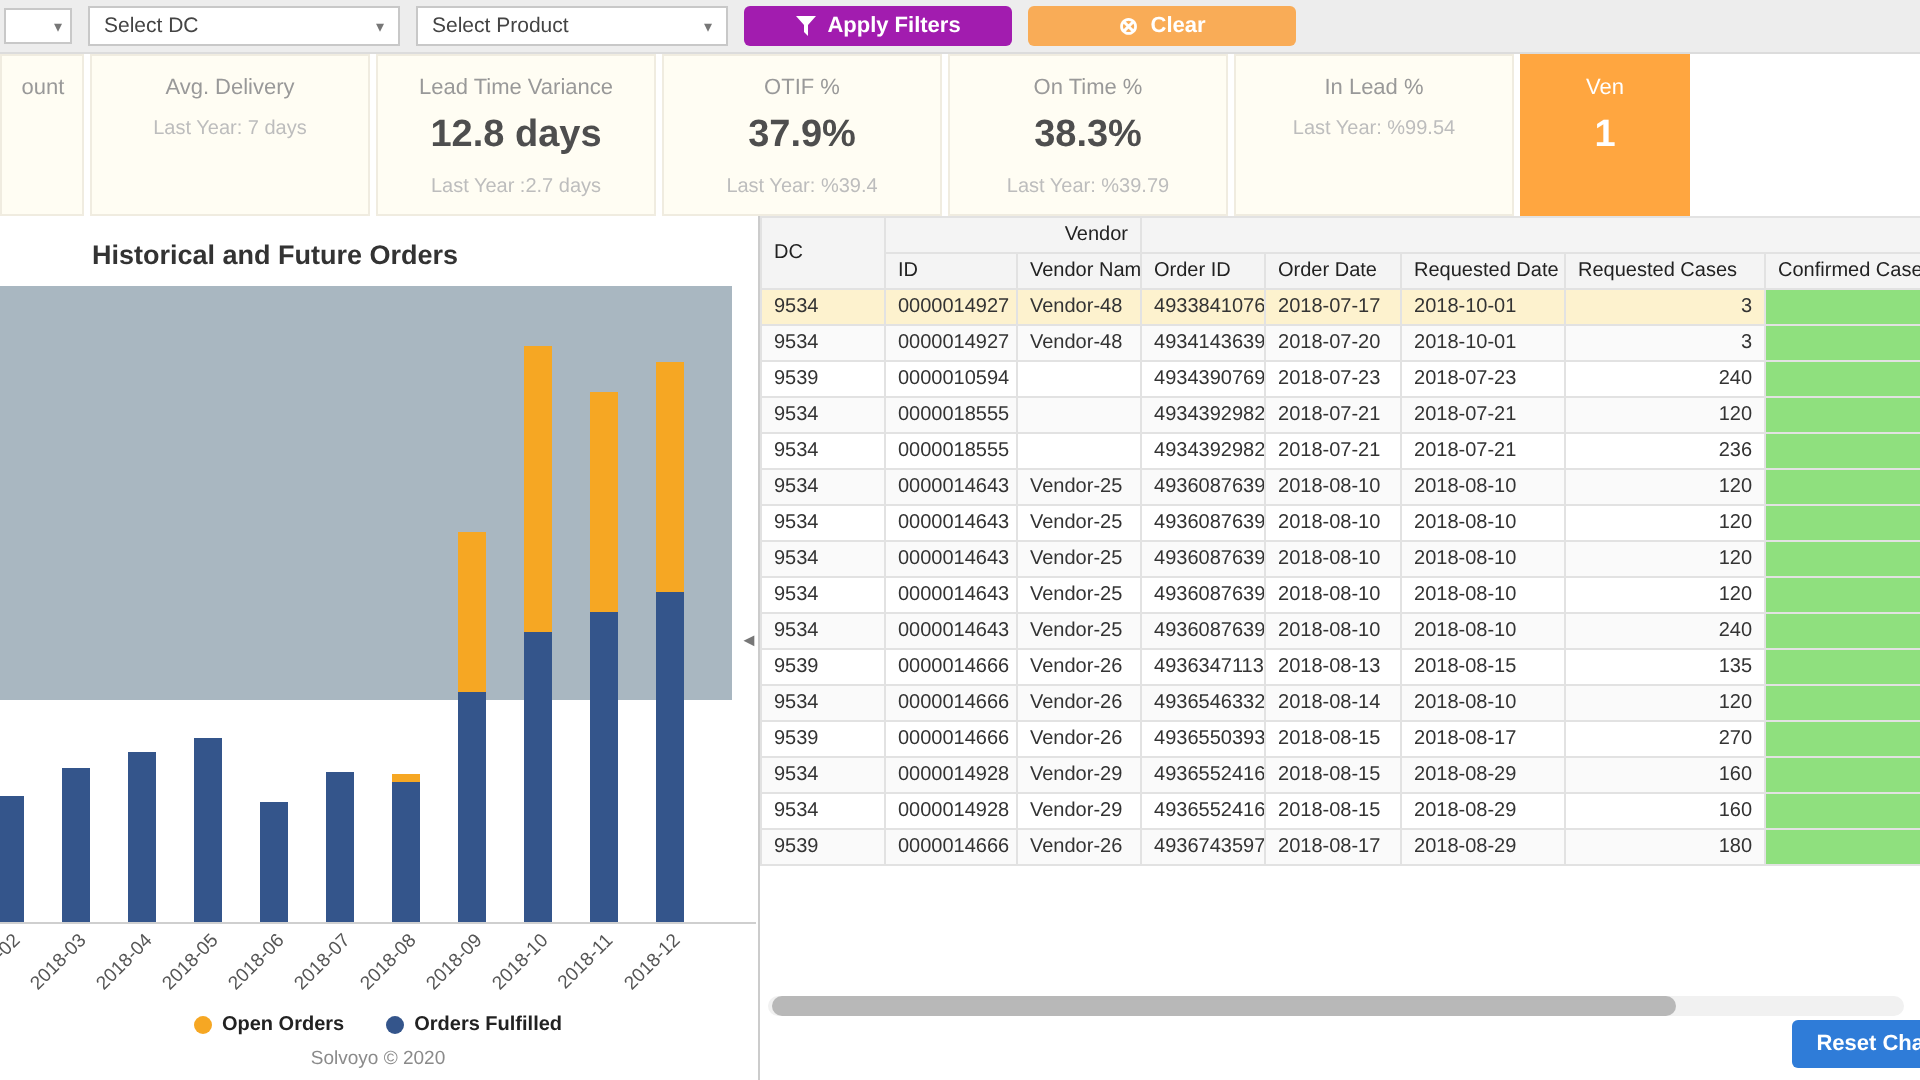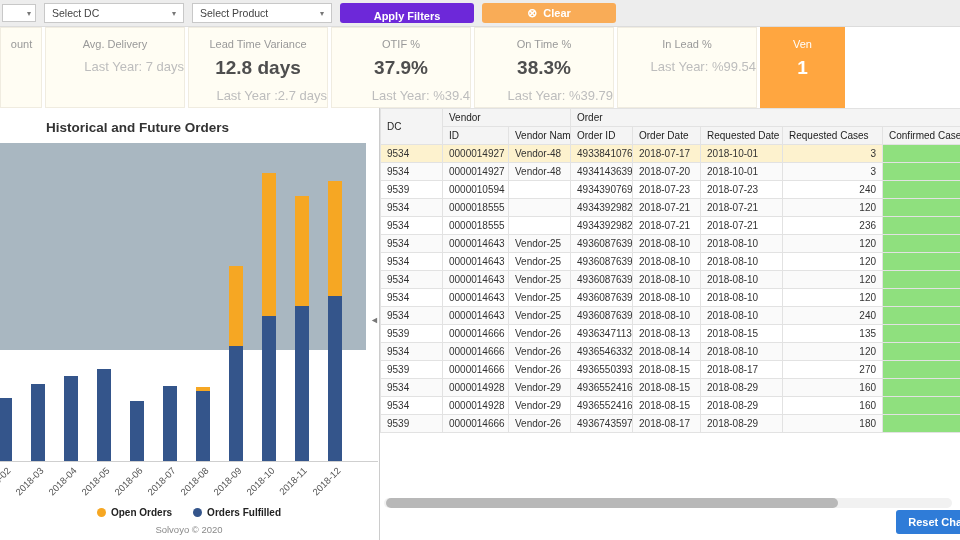--- a/index.html
+++ b/index.html
@@ -10,35 +10,35 @@
   
   .topbar{
     position:absolute;top:0;left:0;right:0;height:26px;background:#ededed;
     border-bottom:1px solid #dcdcdc;display:flex;align-items:center;gap:8px;
   }
   .mini-select{width:34px;height:18px;background:#fff;border:1px solid #c8c8c8;
     display:flex;align-items:center;justify-content:flex-end;padding-right:4px;
     box-sizing:border-box;margin-left:2px;}
   .select{height:20px;background:#fff;border:1px solid #c8c8c8;display:flex;
     align-items:center;justify-content:space-between;padding:0 7px;font-size:10.5px;
-    color:#444;width:140px;box-sizing:border-box;cursor:pointer;}
+    color:#444;width:156px;box-sizing:border-box;cursor:pointer;}
   .caret{font-size:8px;color:#777;}
   .btn{height:20px;border:none;border-radius:3px;color:#fff;font-weight:bold;
     font-size:11px;display:flex;align-items:center;justify-content:center;gap:6px;
     width:134px;cursor:pointer;font-family:"Liberation Sans",sans-serif;}
-  .btn.apply{background:#6d28d9;flex-direction:column;}
+  .btn.apply{background:#a21caf;}
   .btn.clear{background:#F9AC57;}
   .clear-ico{font-size:12px;line-height:1;}
   
   .kpi-row{position:absolute;top:27px;left:0;height:81px;display:flex;gap:3px;width:990px;}
   .kpi{background:#FFFDF3;border:1px solid #f0ece0;flex:0 0 140px;text-align:center;
     padding-top:10px;box-sizing:border-box;overflow:hidden;}
   .kpi .t{font-size:11px;color:#999;}
   .kpi .v{font-size:19px;font-weight:bold;color:#4e4e4e;margin-top:7px;}
-  .kpi .f{font-size:13px;color:#bdbdbd;margin-top:9px;text-align:right;}
+  .kpi .f{font-size:10px;color:#bdbdbd;margin-top:9px;}
   .kpi-cut{flex:0 0 42px;}
   .kpi-cut .t{text-align:center;padding-left:1px;}
   .kpi-highlight{background:#FFA640;border-color:#FFA640;flex:0 0 85px;}
   .kpi-highlight .t,.kpi-highlight .v,.kpi-highlight .f{color:#fff;}
   
   .chart-panel{position:absolute;top:108px;left:0;width:378px;bottom:0;background:#fff;overflow:hidden;}
   .chart-title{font-size:13.5px;font-weight:bold;color:#333;padding:12px 0 0 46px;}
   .plot{position:relative;margin-left:-12px;width:400px;height:318px;margin-top:8px;
     border-bottom:1px solid #cfcfcf;display:flex;align-items:flex-end;}
   .band{position:absolute;left:12px;top:0;width:366px;height:207px;background:#A9B7C1;}
@@ -56,21 +56,21 @@
   .credit{position:absolute;bottom:5px;width:100%;text-align:center;font-size:9.5px;color:#8a8a8a;}
   
   .divider-handle{position:absolute;left:370px;top:315px;font-size:9px;color:#777;z-index:6;cursor:pointer;}
   
   .table-panel{position:absolute;left:379px;top:108px;right:0;bottom:0;
     border-left:1px solid #ccc;background:#fff;overflow:hidden;}
   table{border-collapse:collapse;font-size:10px;color:#333;table-layout:fixed;width:622px;}
   th,td{border:1px solid #e2e2e2;padding:3px 6px;box-sizing:border-box;overflow:hidden;
     white-space:nowrap;height:15px;}
   thead th{background:#f4f4f4;font-weight:normal;color:#222;text-align:left;}
-  thead th.grp{text-align:left;}
+  thead th.grp{text-align:right;}
   thead th.dc{vertical-align:middle;}
   tbody td{background:#fff;}
   tbody tr:nth-child(even) td{background:#fafafa;}
   tbody tr.selected td{background:#FDF2CE;}
   td.num{text-align:right;}
   td.green{background:#8FE07E !important;}
   .hscroll{position:absolute;left:4px;width:568px;top:390px;height:10px;background:#f1f1f1;border-radius:5px;}
   .hscroll .thumb{position:absolute;left:2px;top:0;height:10px;width:452px;background:#b8b8b8;border-radius:5px;}
   .reset{position:absolute;right:-14px;bottom:6px;background:#2F7CD8;color:#fff;border:none;
     border-radius:3px;font-size:11px;font-weight:bold;padding:6px 12px;cursor:pointer;

